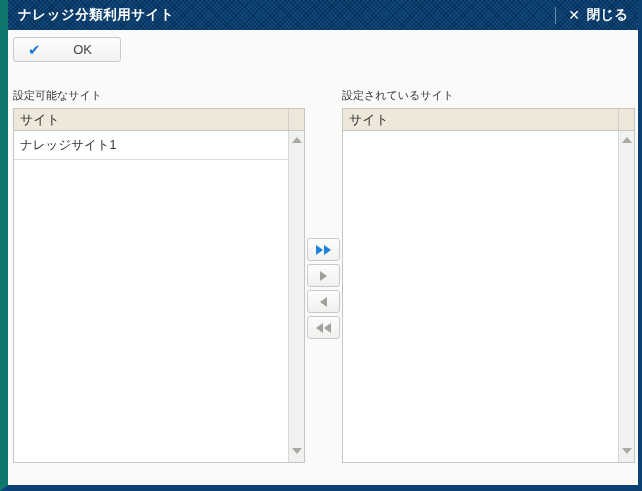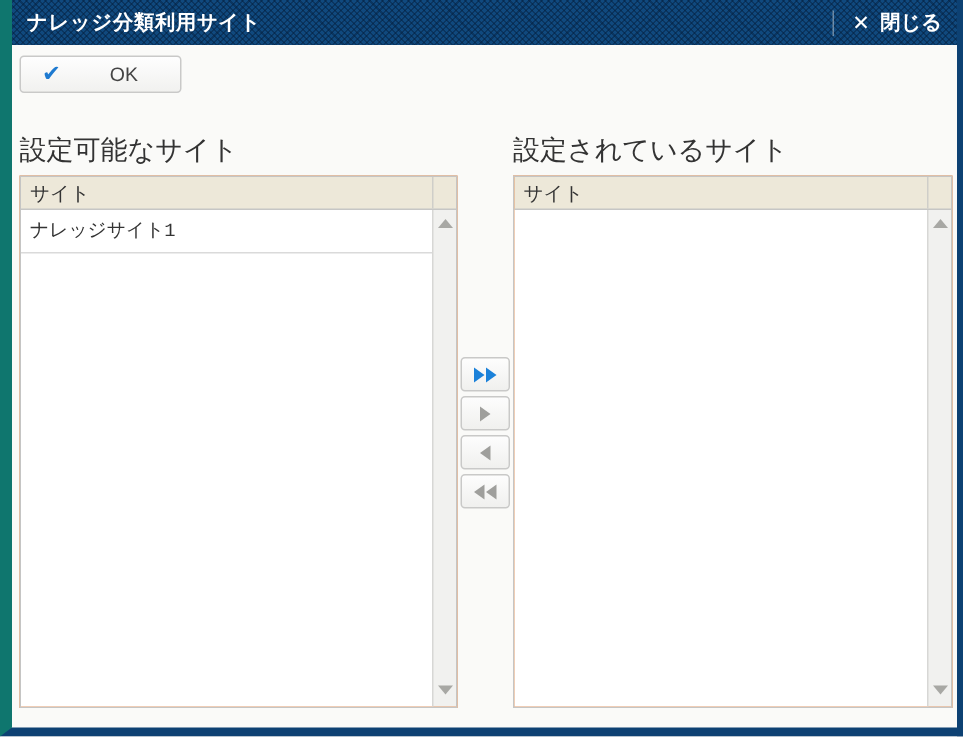--- a/index.html
+++ b/index.html
@@ -56,35 +56,35 @@
   }
 
   
   .main{ display:flex; padding:0 3px 0 5px; }
   .col-left{ width:292px; }
   .col-right{ flex:1; }
   .col-mid{
     width:37px; display:flex; flex-direction:column;
     align-items:center; padding-top:170px;
   }
-  .panel-label{ margin:20px 0 5px 0; font-size:18px; color:#333; }
+  .panel-label{ margin:20px 0 5px 0; font-size:11px; color:#333; }
 
   
   .listbox{
-    height:355px; border:1px solid #c5c5c4; background:#f97316;
+    height:355px; border:1px solid #c5c5c4; background:#14b8a6;
     display:flex; flex-direction:column;
   }
   .lb-header{ display:flex; height:22px; background:#ede8d9; border-bottom:1px solid #c6c6c5; flex:none; }
   .lb-header-main{
     flex:1; font-size:13px; color:#333;
     padding-left:6px; display:flex; align-items:center;
   }
   .lb-header-scroll{ width:16px; border-left:1px solid #cfcec9; }
   .lb-body{ flex:1; display:flex; min-height:0; }
-  .lb-rows{ flex:1; background:#fff;font-family:Liberation Mono, monospace; }
+  .lb-rows{ flex:1; background:#fff; }
   .lb-row{
     height:29px; line-height:29px; padding-left:6px;
     font-size:12.5px; color:#333;
     border-bottom:1px solid #dadada; background:#fff; cursor:pointer;
   }
   
   .lb-scrollbar{
     width:16px; background:#f1f1ef; border-left:1px solid #d7d7d5;
     display:flex; flex-direction:column; justify-content:space-between;
     align-items:center; padding:6px 0;

